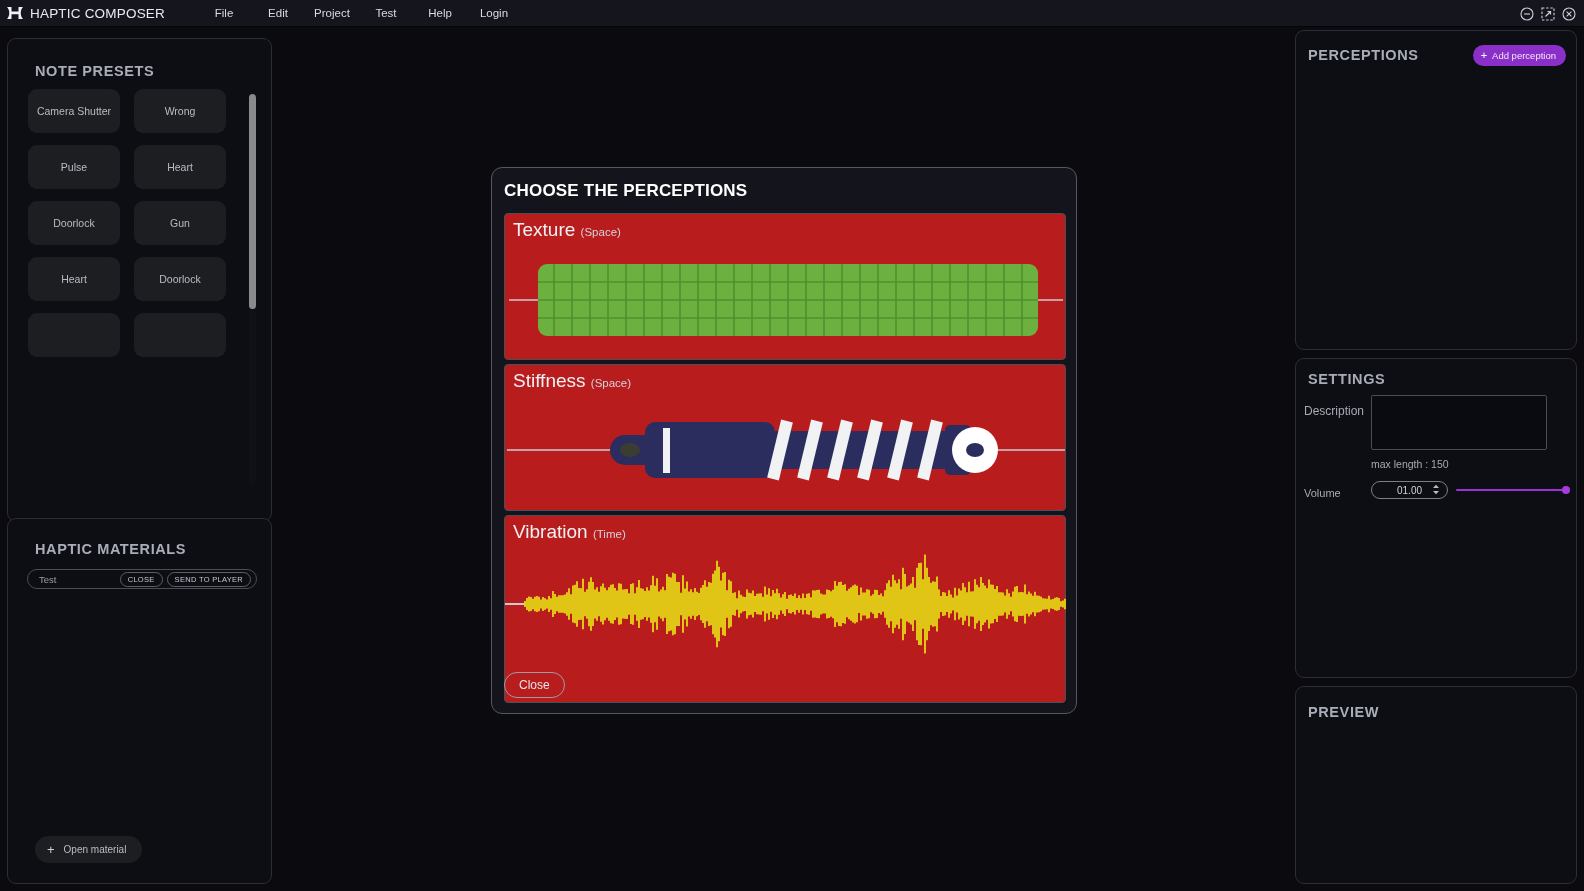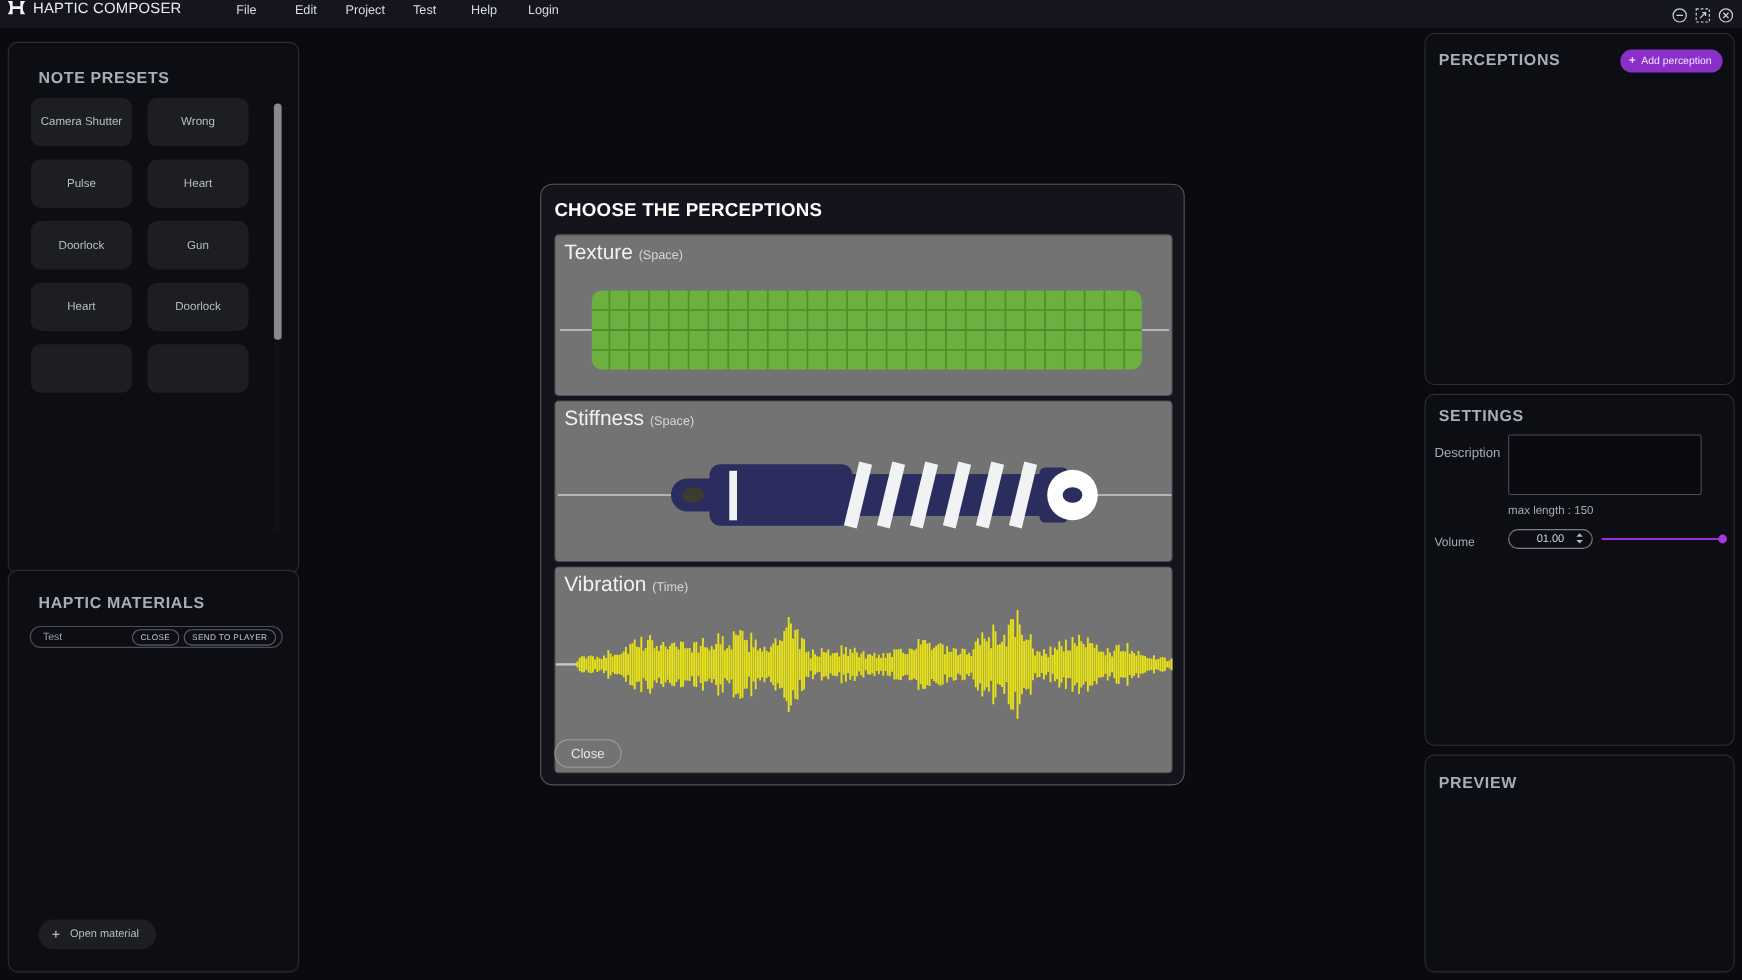--- a/index.html
+++ b/index.html
@@ -8,21 +8,21 @@
     background: #0a0a0f;
     font-family: "Liberation Sans", sans-serif;
     overflow: hidden;
   }
 
   
   #titlebar {
     position: absolute; top: 0; left: 0; width: 1584px; height: 27px;
     background: #15161d;
     border-bottom: 1px solid #05050a;
-    display: flex; align-items: flex-start;
+    display: flex; align-items: center;
   }
   #logo-wrap { width: 30px; display: flex; justify-content: center; align-items: center; }
   #app-title {
     color: #e9eaf0; font-size: 13.5px; letter-spacing: .2px;
     font-family: "Liberation Sans Narrow", "Liberation Sans", sans-serif;
   }
   #menu { display: flex; align-items: center; margin-left: 32px; }
   .menu-item {
     color: #d9dae2; font-size: 11.5px; padding: 4px 0;
     margin-right: 0; width: 54px; text-align: center; cursor: default;
@@ -141,21 +141,21 @@
     position: absolute; left: 491px; top: 167px; width: 586px; height: 547px;
     background: #14151c; border: 1px solid #55565f; border-radius: 11px;
   }
   #modal-title {
     position: absolute; left: 12px; top: 13px;
     color: #ffffff; font-size: 17px; font-weight: bold; letter-spacing: .2px;
     font-family: "Liberation Sans Narrow", "Liberation Sans", sans-serif;
   }
   .perc-card {
     position: absolute; left: 12px; width: 562px;
-    background: #737373; border: 1px solid #4d4e56; border-radius: 4px;
+    background: #b91c1c; border: 1px solid #4d4e56; border-radius: 4px;
   }
   #card-texture   { top: 45px;  height: 147px; }
   #card-stiffness { top: 196px; height: 147px; }
   #card-vibration { top: 347px; height: 188px; }
   .perc-label {
     position: absolute; left: 8px; top: 5px;
     color: #f0f1f5; font-size: 19px; font-weight: normal;
   }
   .perc-sub { font-size: 11.5px; color: #d3d5dd; }
   .perc-art { position: absolute; left: 0; top: 26px; width: 562px; height: 118px; }

